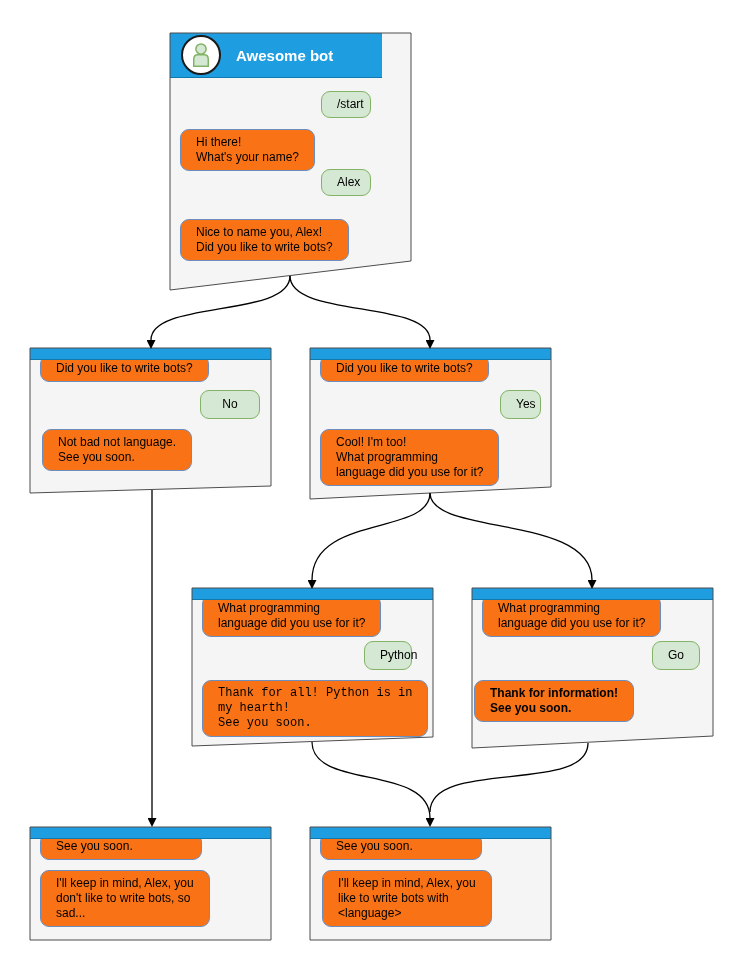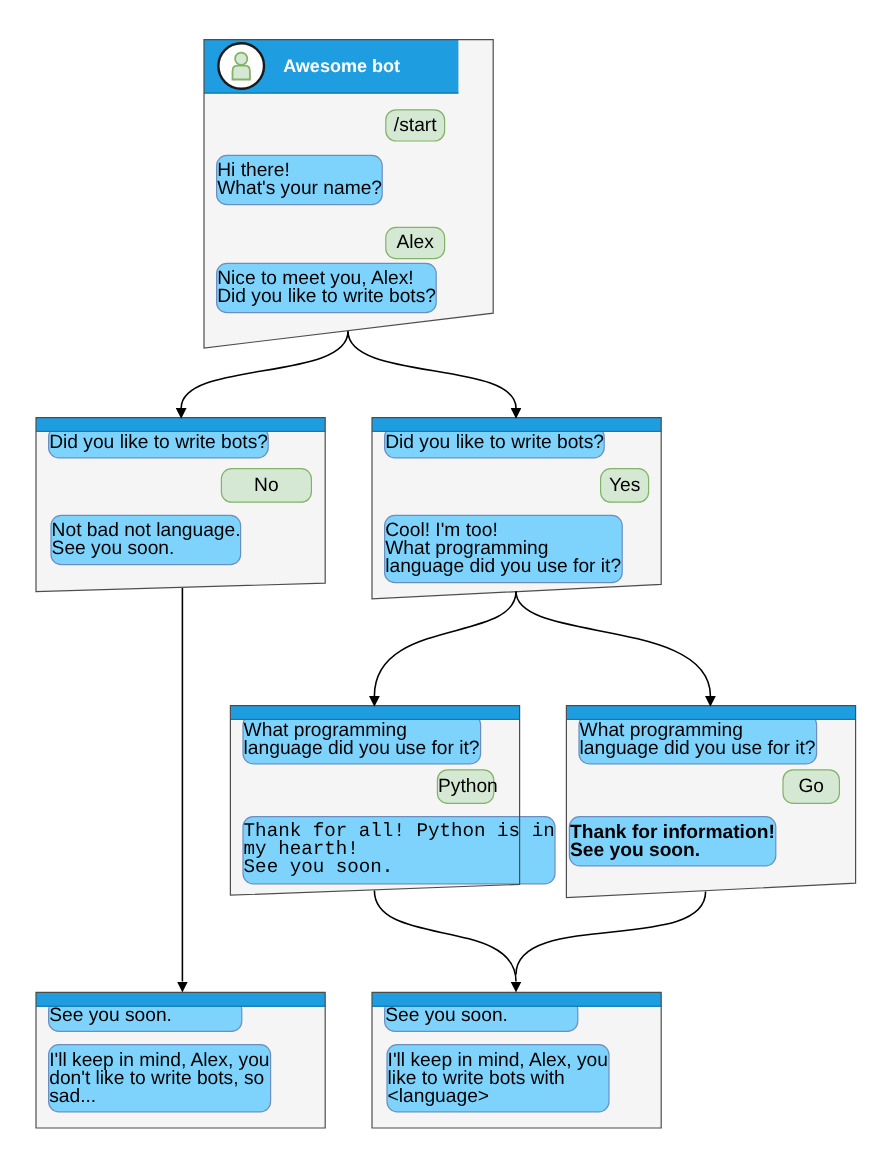--- a/index.html
+++ b/index.html
@@ -30,26 +30,26 @@
     display:flex; align-items:center; justify-content:center;
   }
   .win-title {
     position:absolute; left:66px; top:0; line-height:45px;
     color:#ffffff; font-weight:bold; font-size:15px;
   }
 
   .bubble {
     position:absolute; z-index:1;
     border-radius:9px;
-    font-size:16px; line-height:15px;
+    font-size:12px; line-height:15px;
     white-space:pre; 
-    padding:5px 0;
+    padding:5px 15px;
     box-sizing:border-box;
   }
-  .bot  { background:#7dd3fc; border:1px solid #6C8EBF; }
+  .bot  { background:#f97316; border:1px solid #6C8EBF; }
   .user { background:#D5E8D4; border:1px solid #82B366; text-align:center; }
 </style>
 </head>
 <body>
 
 <div id="canvas">
 
   <svg class="layer" id="fills-layer">
     <polygon points="170,33 411,33 411,261 170,290" fill="#F5F5F5"></polygon>
     <polygon points="30,348 271,348 271,486 30,493" fill="#F5F5F5"></polygon>
@@ -66,29 +66,29 @@
         <svg width="30" height="30" viewBox="0 0 24 24">
           <circle cx="12" cy="7.2" r="4.1" fill="#D5E8D4" stroke="#82B366" stroke-width="1.2"></circle>
           <path d="M6.2,21 L6.2,15.5 Q6.2,11.8 9.4,11.8 L14.6,11.8 Q17.8,11.8 17.8,15.5 L17.8,21 Z" fill="#D5E8D4" stroke="#82B366" stroke-width="1.2"></path>
         </svg>
       </span>
       <span class="win-title">Awesome bot</span>
     </div>
     <div class="bubble user" style="right:11px; top:58px;  width:50px;">/start</div>
     <div class="bubble bot" style="left:10px;  top:96px;">Hi there!
 What's your name?</div>
-    <div class="bubble user" style="right:11px; top:156px; width:50px;">Alex</div>
-    <div class="bubble bot" style="left:10px;  top:186px;">Nice to meet you, Alex!
+    <div class="bubble user" style="right:11px; top:136px; width:50px;">Alex</div>
+    <div class="bubble bot" style="left:10px;  top:186px;">Nice to name you, Alex!
 Did you like to write bots?</div>
   </div>
 
   <div class="chatwin" style="left:30px; top:348px; width:241px; height:146px;">
     <div class="win-header small-header"></div>
     <div class="bubble bot" style="left:10px;  top:7px;">Did you like to write bots?</div>
-    <div class="bubble user" style="right:11px; top:42px; width:76px; padding-top:6px; padding-bottom:6px;margin-left:28px;">No</div>
+    <div class="bubble user" style="right:11px; top:42px; width:60px; padding-top:6px; padding-bottom:6px;margin-left:28px;">No</div>
     <div class="bubble bot" style="left:12px;  top:81px;">Not bad not language.
 See you soon.</div>
   </div>
 
   <div class="chatwin" style="left:310px; top:348px; width:241px; height:151px;">
     <div class="win-header small-header"></div>
     <div class="bubble bot" style="left:10px;  top:7px;">Did you like to write bots?</div>
     <div class="bubble user" style="right:10px; top:42px; width:41px; padding-top:6px; padding-bottom:6px;">Yes</div>
     <div class="bubble bot" style="left:10px;  top:81px;">Cool! I'm too!
 What programming

